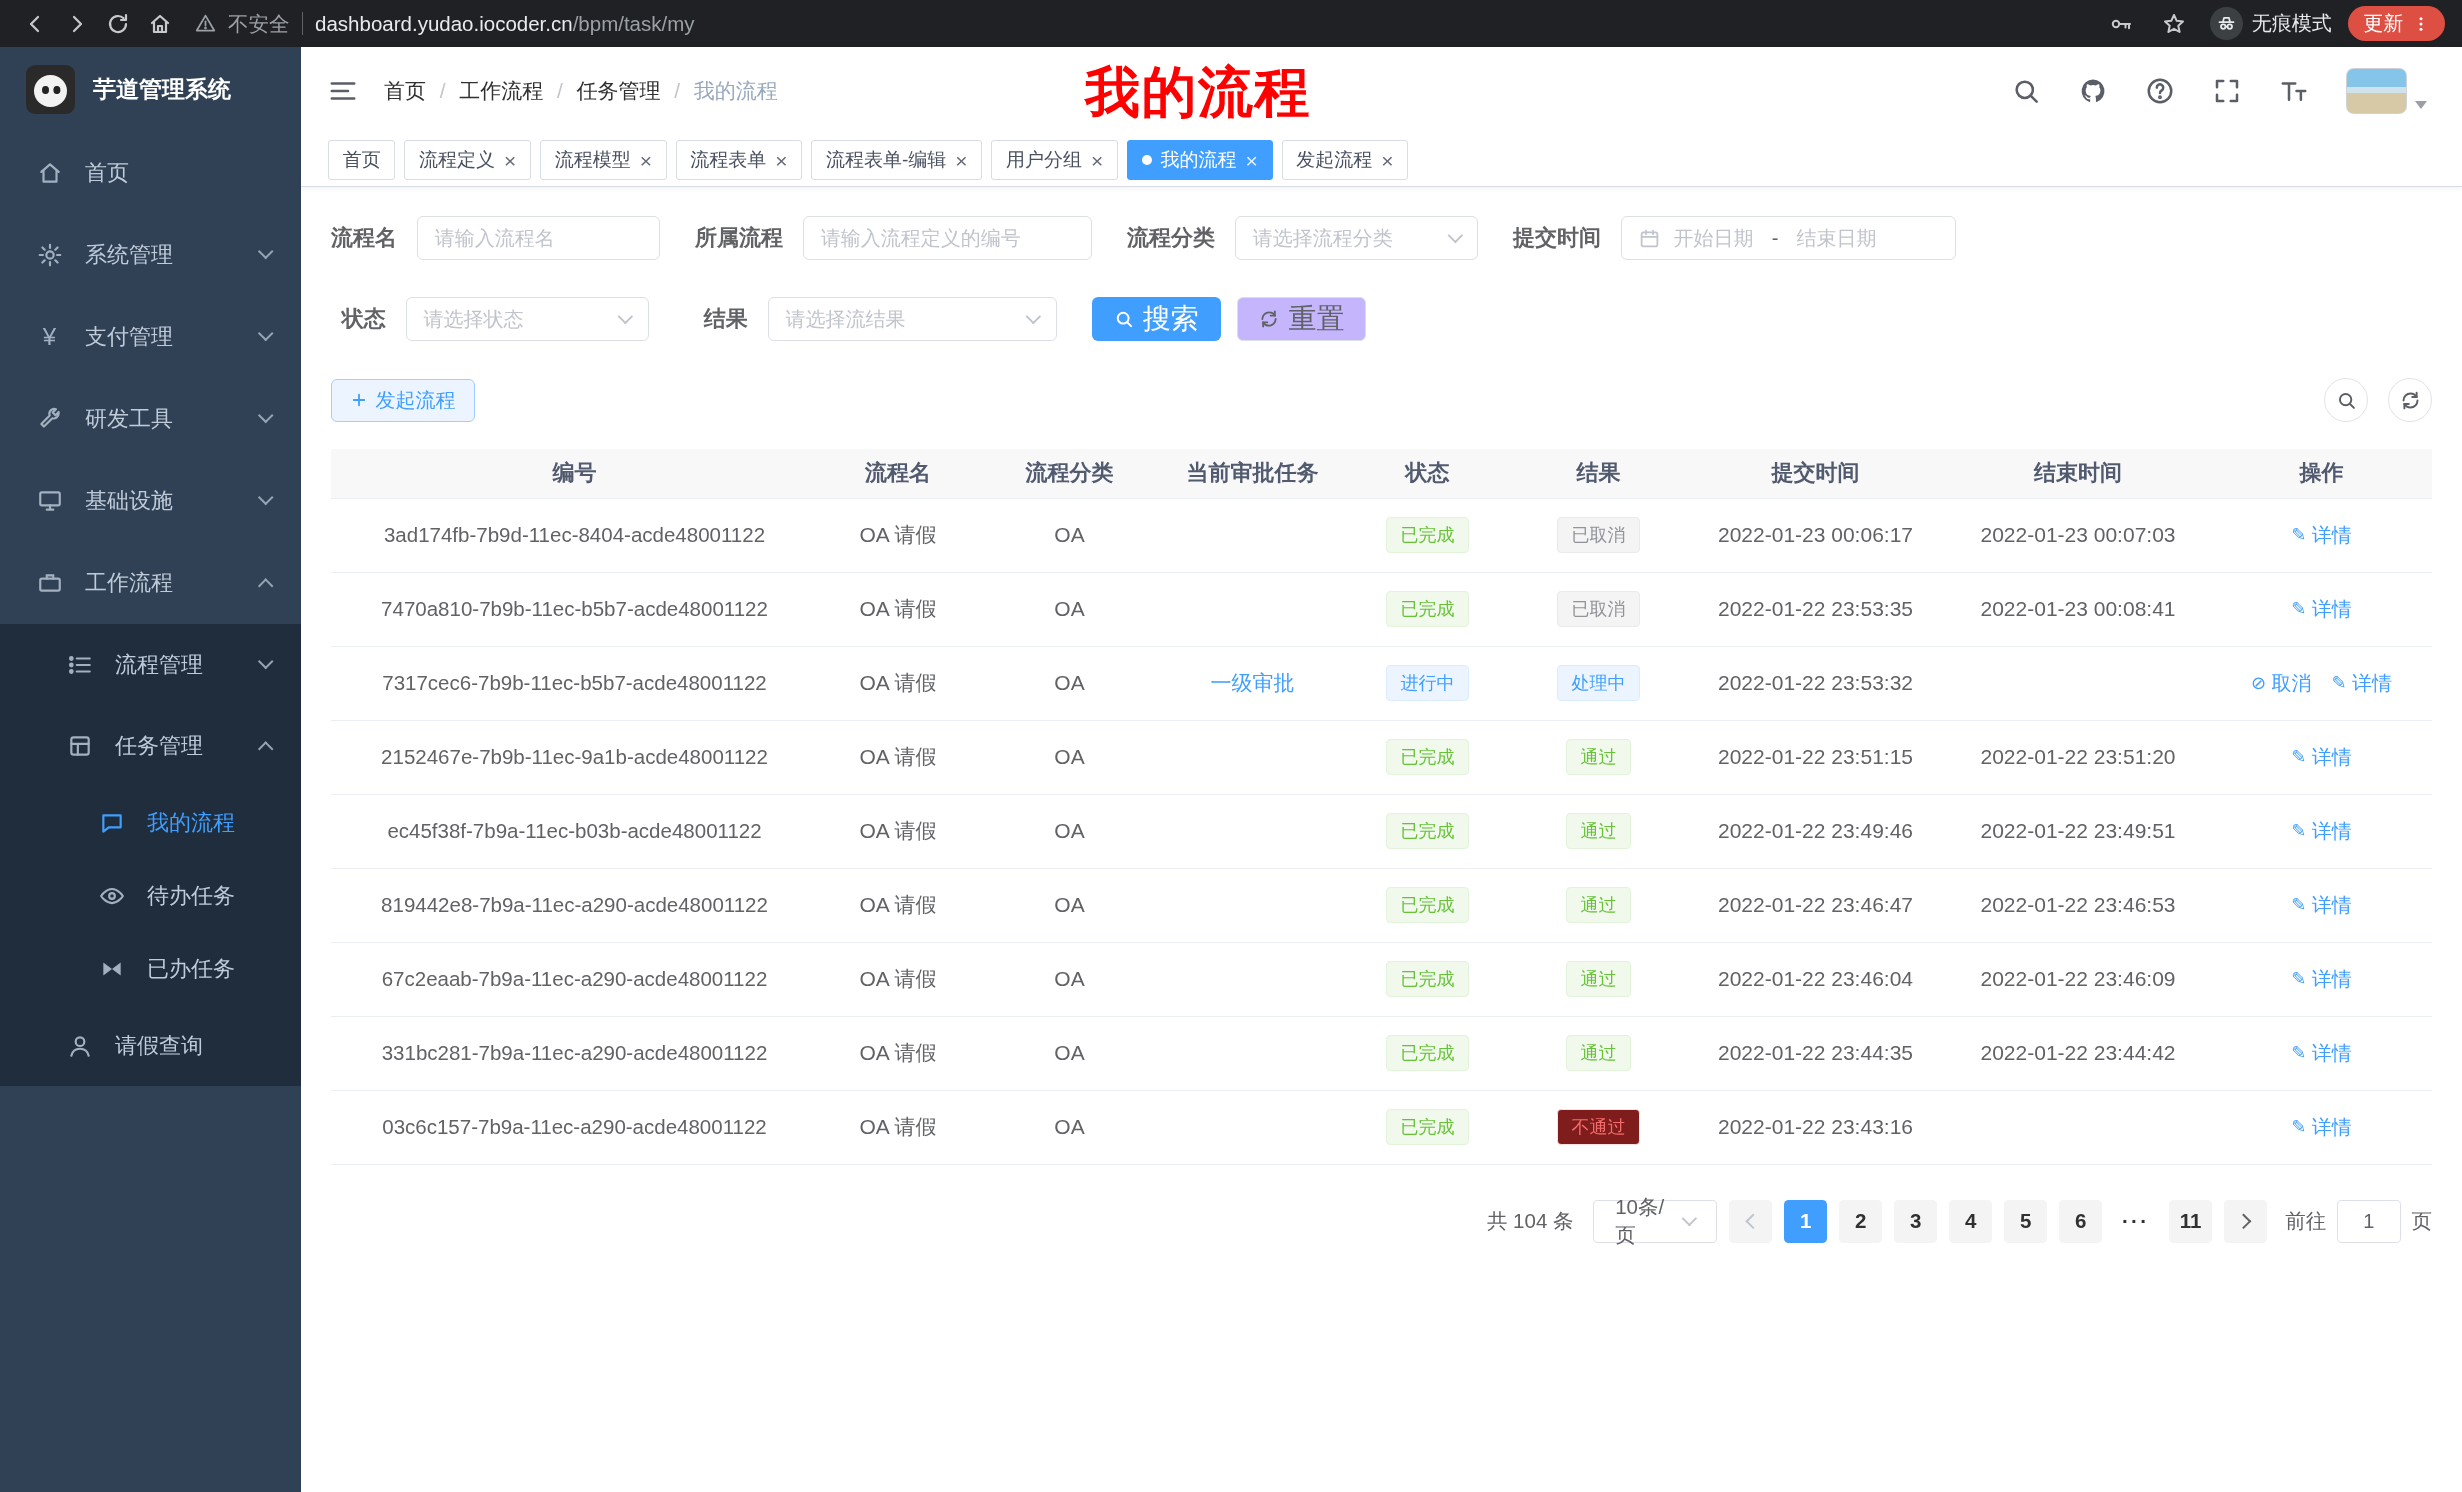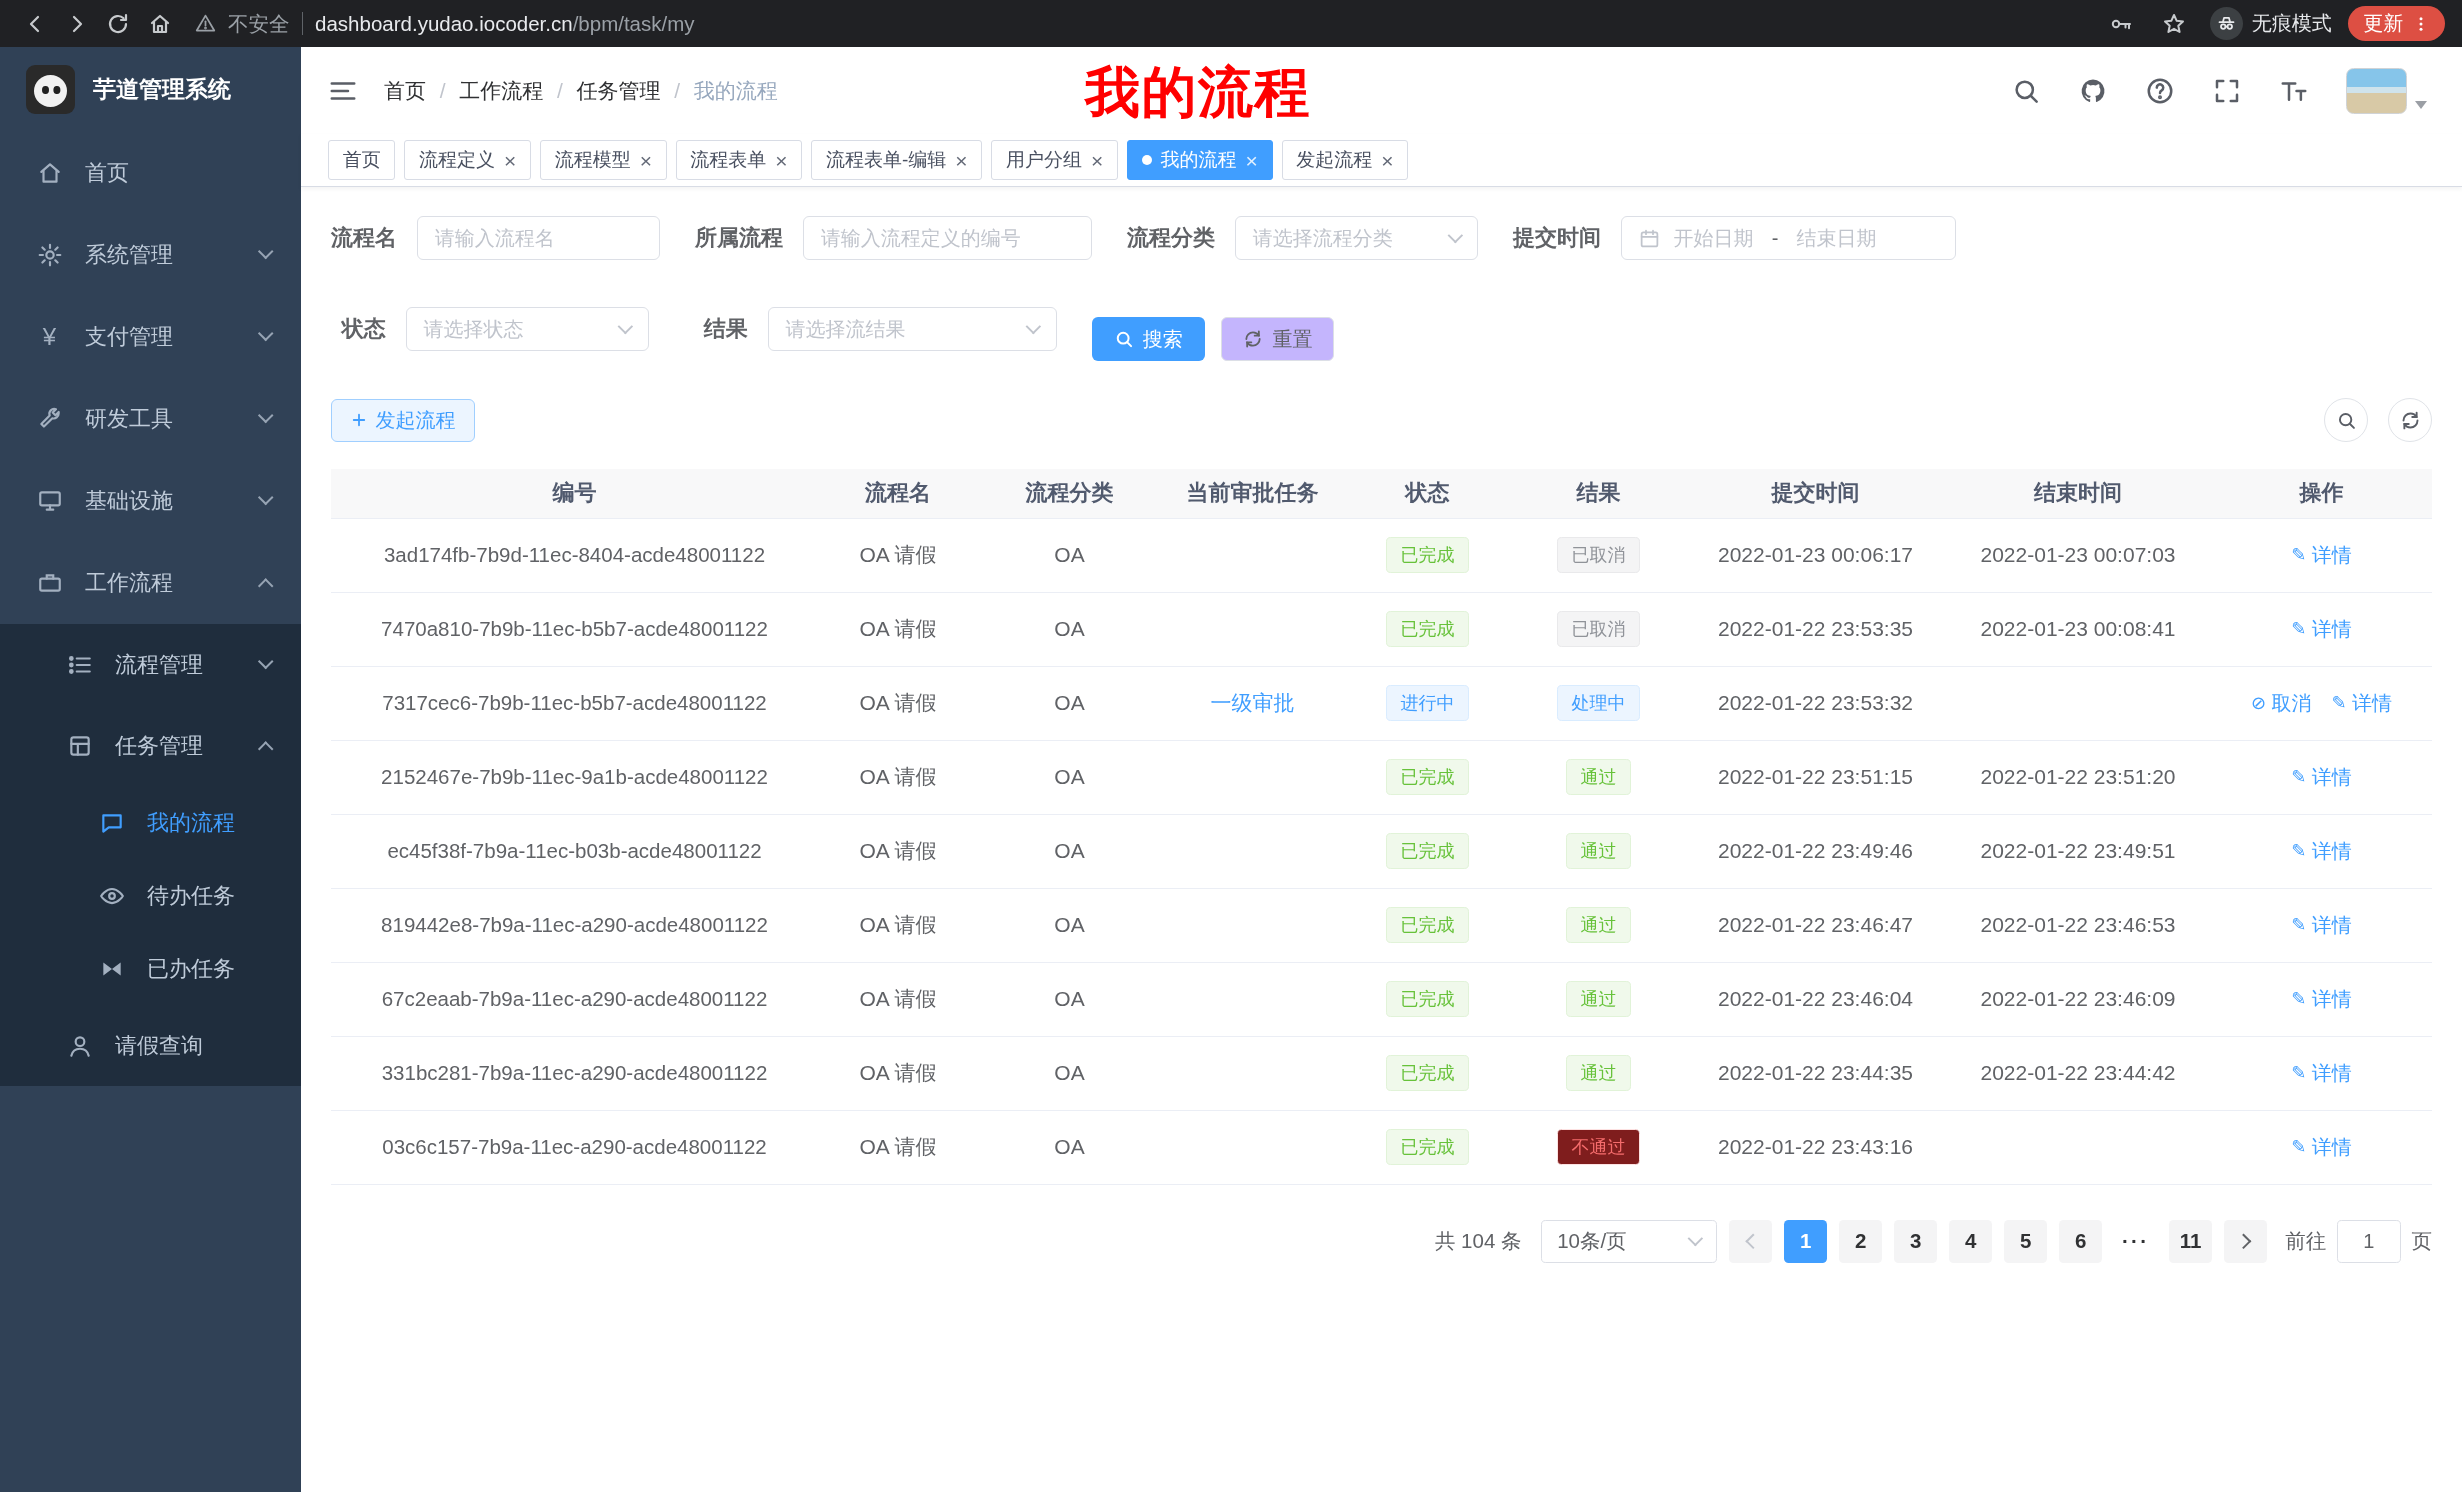--- a/index.html
+++ b/index.html
@@ -73,21 +73,21 @@
   .input{height:44px;border:1.5px solid #dcdfe6;border-radius:6px;background:#fff;display:flex;align-items:center;padding:0 16.7px;font-size:20px;color:#606266;cursor:text;}
   .input input{border:none;outline:none;width:100%;font-size:20px;color:#606266;background:transparent;}
   .input input::placeholder{color:#c0c4cc;}
   .w320{width:243px}.w380{width:289px}.w440{width:335px}
   .placeholder{color:#c0c4cc;white-space:nowrap;}
   .chev{width:10.7px;height:10.7px;border-right:2.3px solid #c0c4cc;border-bottom:2.3px solid #c0c4cc;transform:rotate(45deg);margin-left:auto;margin-top:-4.6px;flex-shrink:0;}
   .date-range{gap:13.7px;}
   .date-range .cal{color:#c0c4cc;display:flex;flex-shrink:0;}
   .date-range svg{width:21px;height:21px;}
   .date-range .dsep{color:#606266;margin:0 4.6px;}
-  .btn{height:44px;display:inline-flex;align-items:center;gap:9px;padding:0 21px;border-radius:6px;font-size:20px;cursor:pointer;border:1.5px solid transparent;white-space:nowrap;margin-top:20px;}
+  .btn{height:44px;display:inline-flex;align-items:center;gap:9px;padding:0 21px;border-radius:6px;font-size:28px;cursor:pointer;border:1.5px solid transparent;white-space:nowrap;}
   .btn svg{width:20px;height:20px;}
   .btn-primary{background:#409eff;color:#fff;}
   .btn-plain{background:#c4b5fd;border-color:#dcdfe6;color:#606266;margin-left:16.7px;}
   .toolbar-row{display:flex;align-items:center;margin-bottom:27px;}
   .btn-create{height:43px;background:#ecf5ff;border:1.5px solid #a0cfff;color:#409eff;border-radius:6px;display:inline-flex;align-items:center;gap:7.6px;padding:0 18px;font-size:20px;cursor:pointer;}
   .btn-create svg{width:18px;height:18px;}
   .toolbar-right{margin-left:auto;display:flex;gap:20px;}
   .circle-btn{width:44px;height:44px;border-radius:50%;border:1.5px solid #e0e3e8;background:#fff;color:#5a5e66;display:flex;align-items:center;justify-content:center;cursor:pointer;}
   .circle-btn svg{width:21px;height:21px;}
 
@@ -101,21 +101,21 @@
   .tag-info{background:#f4f4f5;border-color:#e9e9eb;color:#909399;}
   .tag-primary{background:#ecf5ff;border-color:#d9ecff;color:#409eff;}
   .tag-danger{background:#7f1d1d;border-color:#fde2e2;color:#f56c6c;}
   .task-link{color:#409eff;cursor:pointer;}
   .action-link{color:#409eff;font-size:20px;margin:0 10px;cursor:pointer;display:inline-flex;align-items:center;gap:5.3px;}
   .action-link .ai{font-size:18px;}
 
   
   .pagination{display:flex;align-items:center;justify-content:flex-end;gap:12px;margin-top:35px;font-size:20.5px;color:#606266;}
   .page-total{margin-right:7.6px;}
-  .page-size{width:176px;height:43px;border:1.5px solid #dcdfe6;border-radius:4.6px;display:flex;align-items:center;padding:0 15px;cursor:pointer;background:#fff;gap:12px;}
+  .page-size{width:124px;height:43px;border:1.5px solid #dcdfe6;border-radius:4.6px;display:flex;align-items:center;padding:0 21px;cursor:pointer;background:#fff;gap:12px;}
   .pager{display:flex;align-items:center;gap:12px;}
   .page-btn{min-width:43px;height:43px;border:none;border-radius:4.6px;background:#f4f4f5;color:#303133;font-size:20.5px;font-weight:600;display:flex;align-items:center;justify-content:center;cursor:pointer;padding:0 6px;}
   .page-btn.active{background:#409eff;color:#fff;}
   .page-btn.ellipsis{background:transparent;letter-spacing:2.3px;}
   .pchev{width:10.7px;height:10.7px;border-right:2.3px solid #606266;border-bottom:2.3px solid #606266;}
   .pchev.left{transform:rotate(135deg);margin-left:4.6px;}
   .pchev.right{transform:rotate(-45deg);margin-right:4.6px;}
   .page-btn.disabled .pchev{border-color:#c0c4cc;}
   .goto{display:flex;align-items:center;gap:10.7px;margin-left:6px;}
   .goto-input{width:64px;height:43px;border:1.5px solid #dcdfe6;border-radius:4.6px;text-align:center;font-size:20px;color:#606266;outline:none;}

